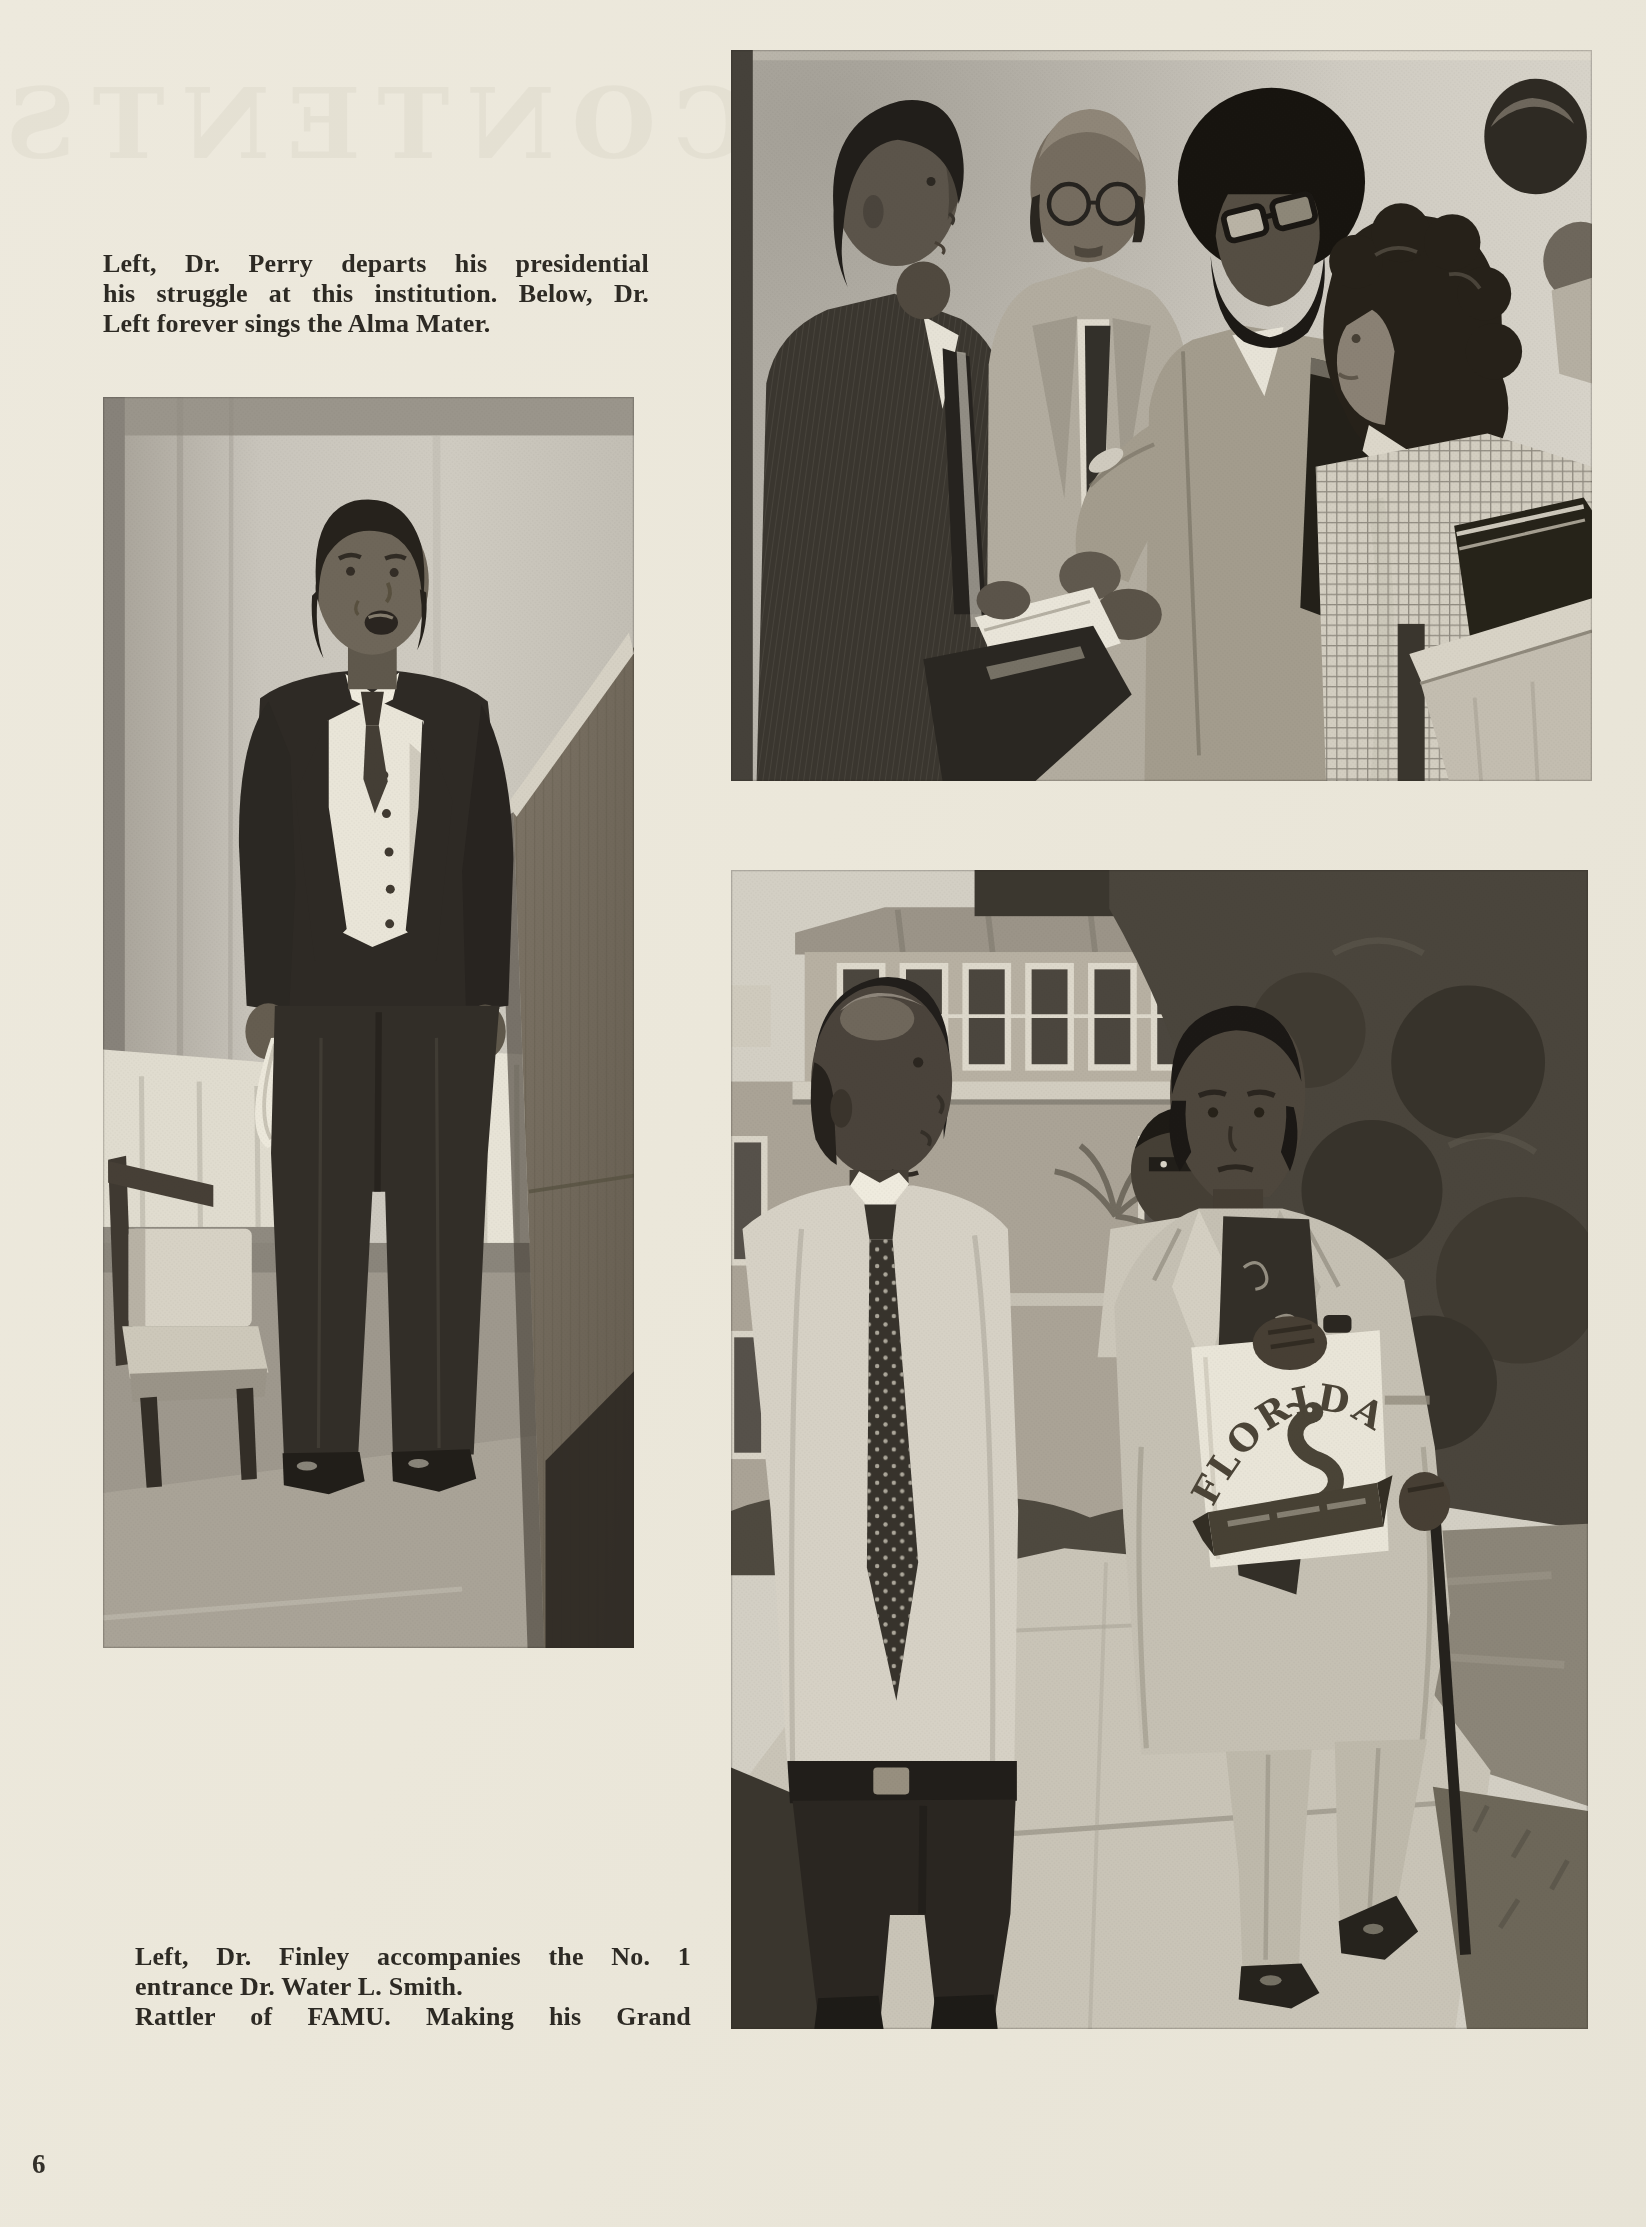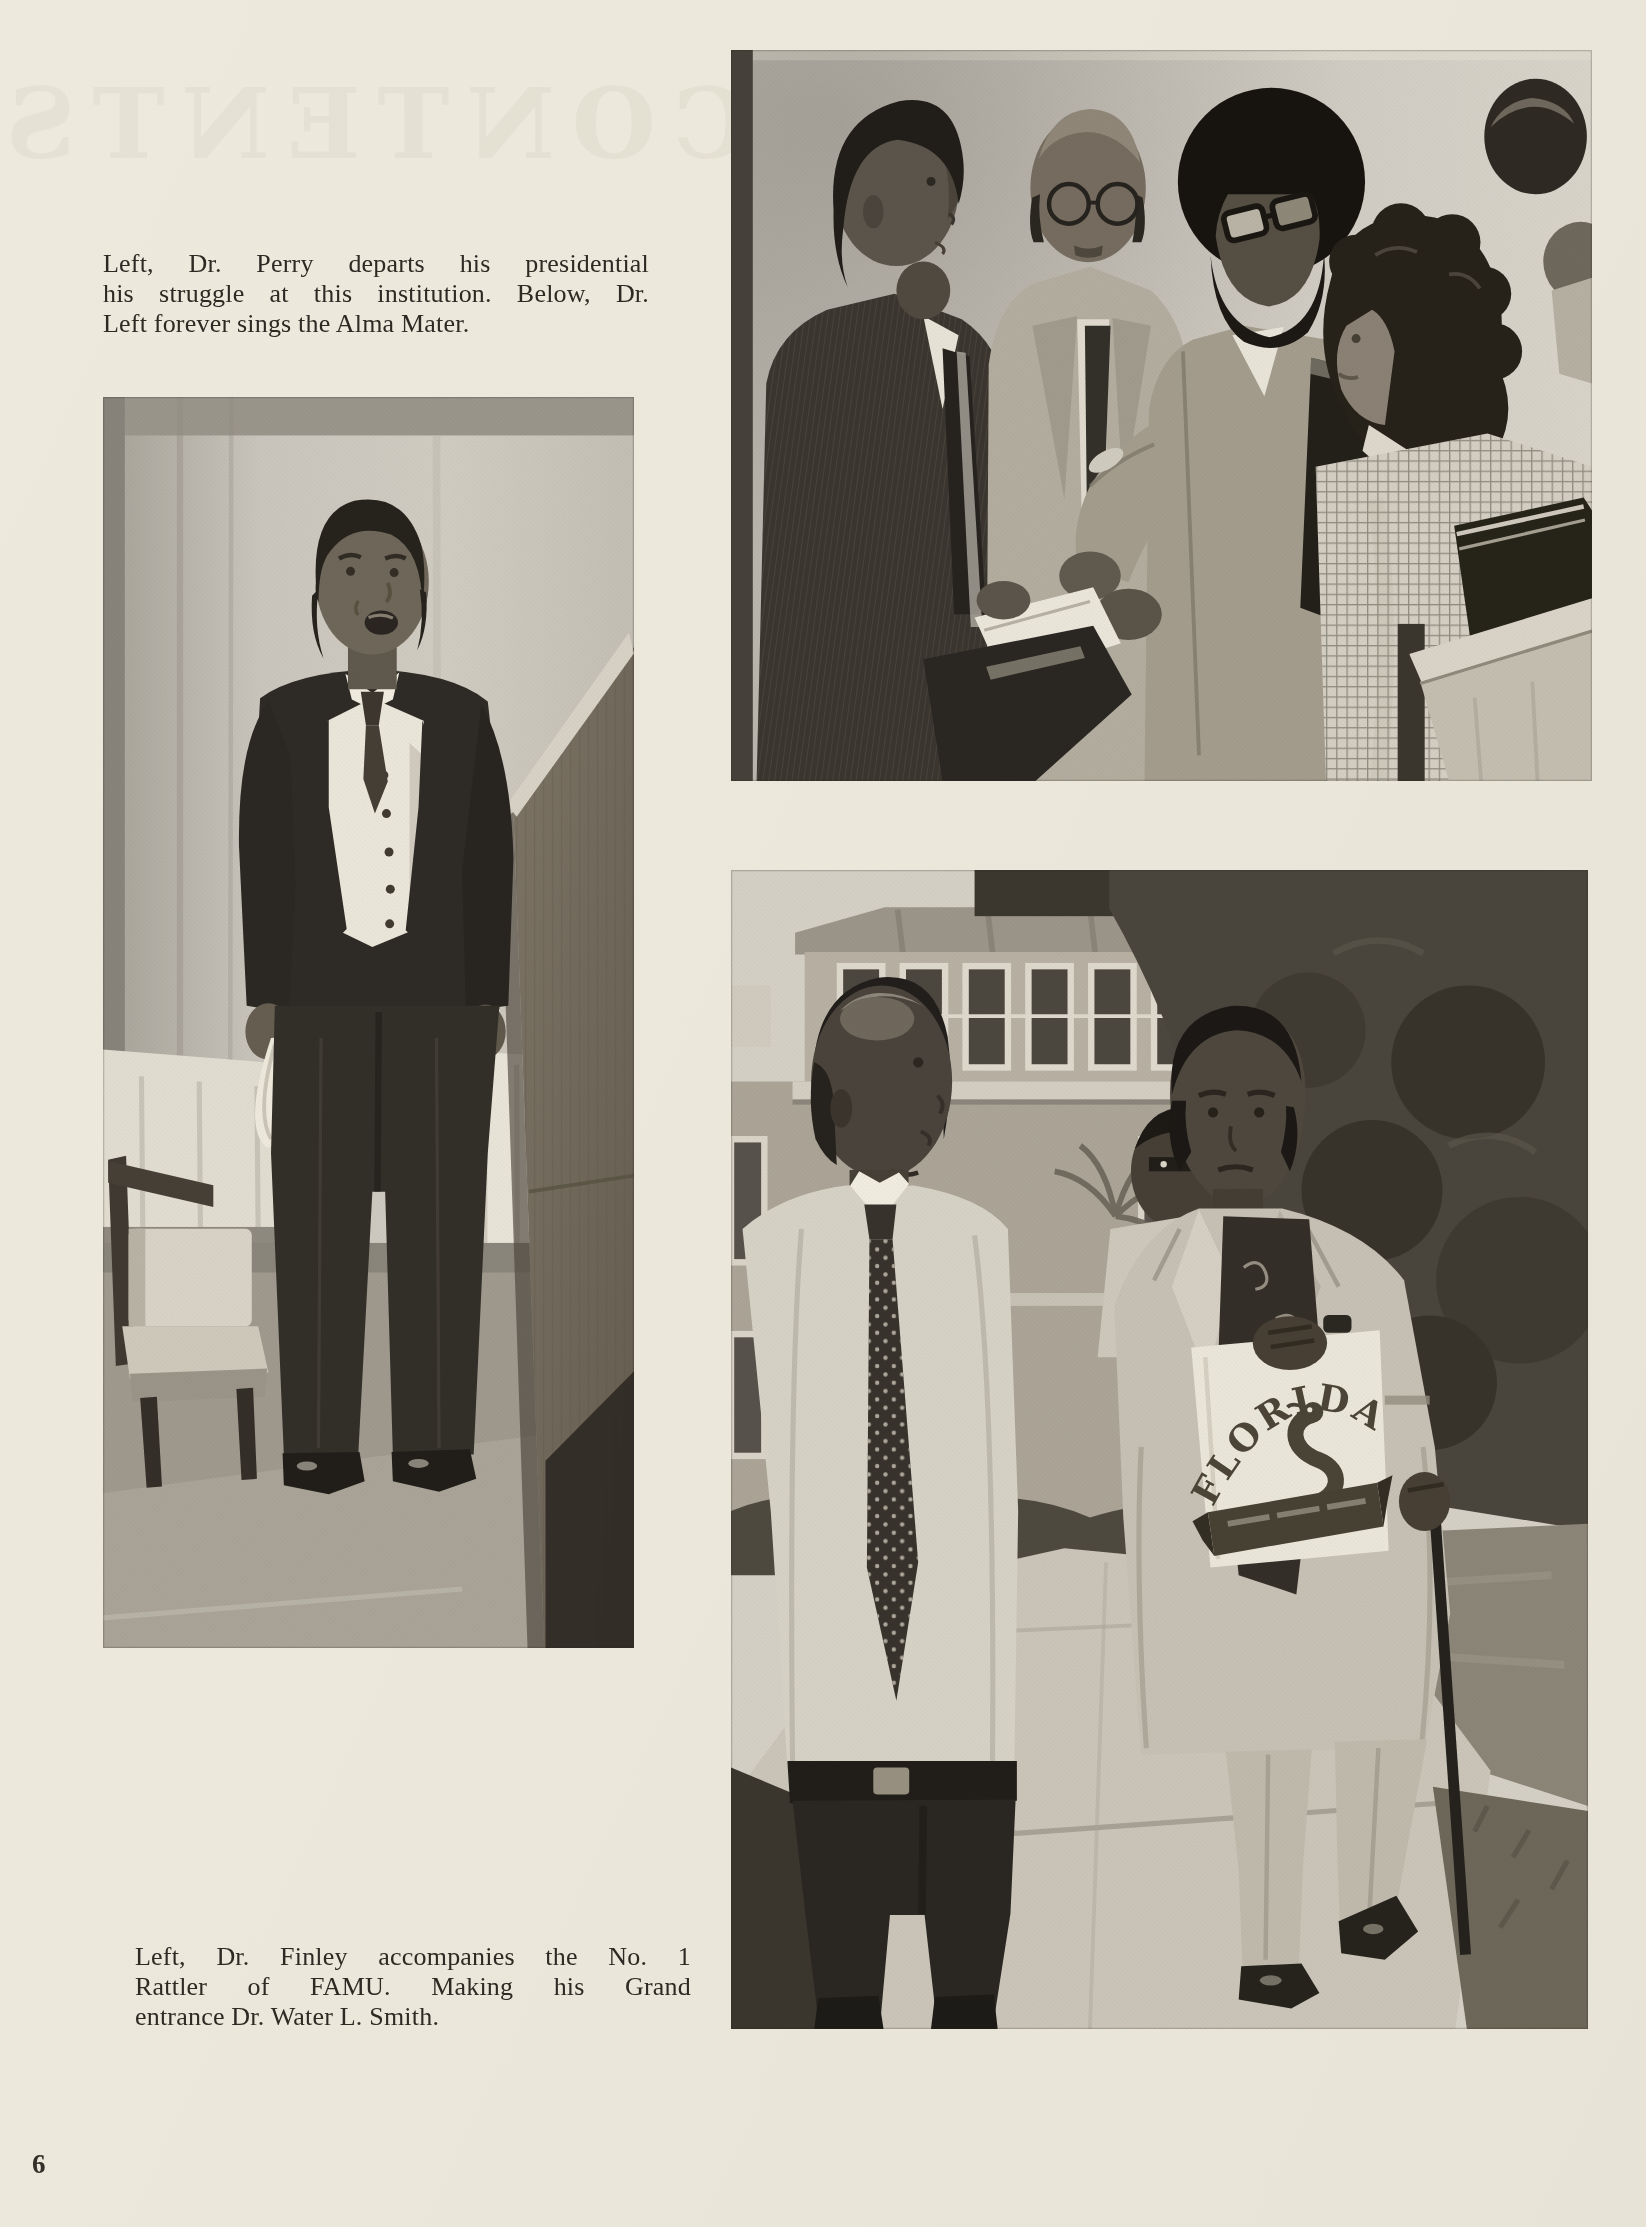--- a/index.html
+++ b/index.html
@@ -14,21 +14,21 @@
     position:absolute;left:160px;top:67px;width:590px;height:154px;
     font-family:"DejaVu Serif", serif;
     font-weight:700;font-size:97px;letter-spacing:16.7px;
     color:#6f6650;opacity:0.055;
     transform:scaleX(-1);
     white-space:nowrap;
   }
   .caption{
     position:absolute;
     color:#2d2a24;
-    font-weight:400;
+    font-weight:700;
     font-size:26px;
     line-height:30px;
     letter-spacing:0.2px;
   }
   .caption .cap-line{text-align:justify;text-align-last:justify;}
   .caption .cap-line.last{text-align-last:left;}
   #caption-top{left:103px;top:249px;width:546px;}
   #caption-bottom{left:135px;top:1942px;width:556px;}
   .page-number{
     position:absolute;left:32px;top:2149px;
@@ -517,20 +517,20 @@
         <ellipse cx="1002" cy="1652" rx="16" ry="8" fill="#8a8477" opacity="0.8"></ellipse>
       </g>
 
       <rect width="1337" height="1808" fill="url(#bpHt)" opacity="0.07"></rect>
       <rect x="1" y="1" width="1335" height="1806" fill="none" stroke="#282420" stroke-opacity="0.22" stroke-width="2"></rect>
     </svg>
   </div>
 
   <div class="caption" id="caption-bottom">
       <div class="cap-line">Left, Dr. Finley accompanies the No. 1</div>
+      <div class="cap-line last">entrance Dr. Water L. Smith.</div>
       <div class="cap-line">Rattler of FAMU. Making his Grand</div>
-      <div class="cap-line last">entrance Dr. Water L. Smith.</div>
     </div>
 
   <div class="page-number">6</div>
 
 </div>
 
 
 </body></html>

